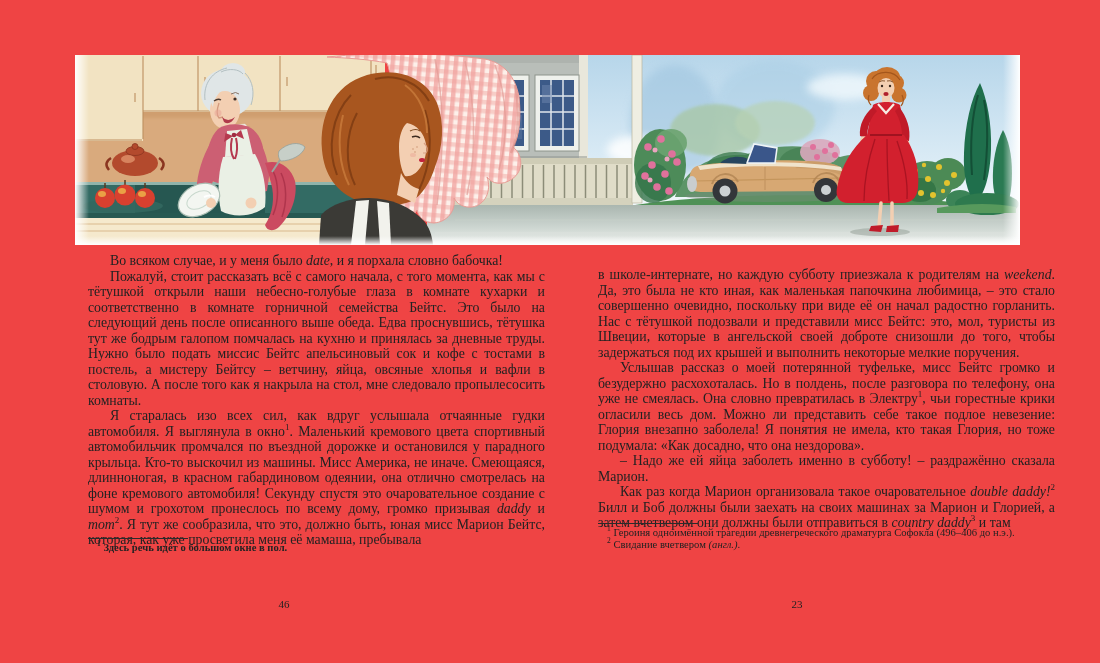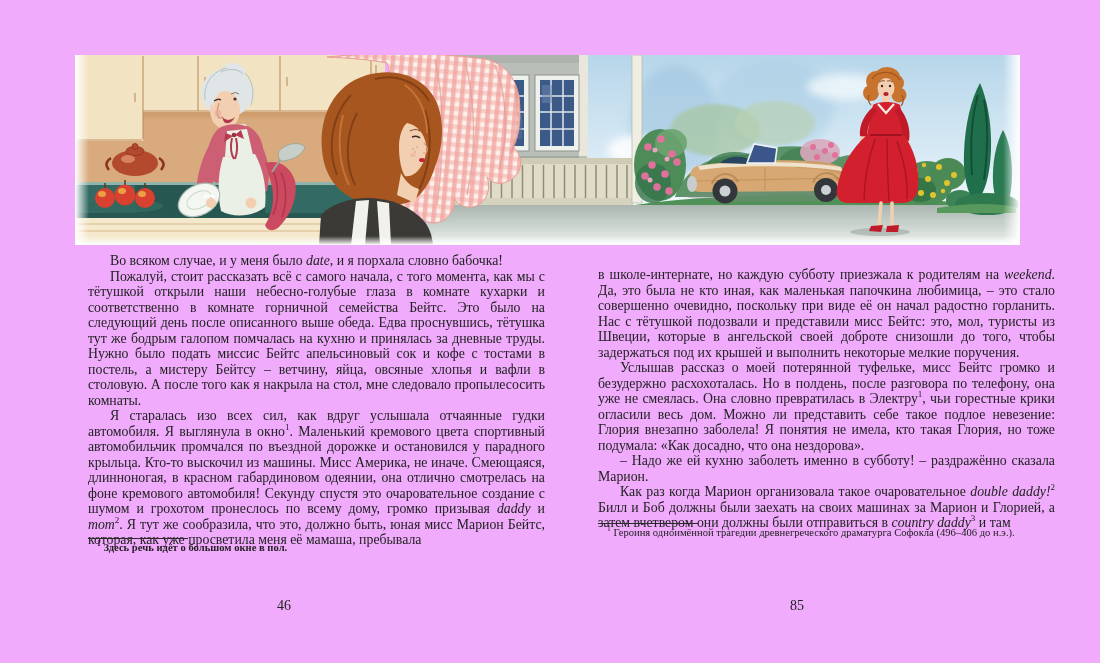--- a/index.html
+++ b/index.html
@@ -1,18 +1,18 @@
 <!DOCTYPE html>
 <html style="--text-color: #222222; --cabinet-cream: #f2e3c2; --cabinet-line: #bd9060; --wall-tan: #d9aa7d; --counter-teal: #336b64; --counter-teal-dark: #24544d; --base-cream: #f5e9cd; --apple-red: #d8402f; --teapot-red: #b34a2d; --granny-dress: #cc5f73; --granny-apron: #eaf0e5; --granny-hair: #e0e6e7; --skin: #f3cfb2; --auburn-hair: #a8561f; --house-grey: #b9beb9; --window-blue: #3c5a88; --railing-light: #e0dcc8; --sky-blue: #bcd9eb; --car-cream: #d7a873; --bush-green: #4d8b59; --cypress-green: #1f6f4c; --flower-pink: #e0719c; --flower-yellow: #e2c32e; --dress-red: #d2202e; --curtain-pink: #f1a29e; --road-grey: #b3bdb7;"><head>
 <meta charset="utf-8">
 <style>
   html,body{margin:0;padding:0;background:#ffffff;}
   body{width:1100px;height:663px;position:relative;overflow:hidden;
        font-family:"Liberation Serif","DejaVu Serif",serif;}
-  .spread{position:absolute;inset:0;background:#f0abfc;}
+  .spread{position:absolute;inset:0;background:#ef4444;}
   .illu{position:absolute;left:75px;top:55px;width:945px;height:190px;}
 
   .text-col{position:absolute;width:457px;color:var(--text-color,#222);
     font-size:13.8px;line-height:15.5px;text-align:justify;hyphens:none;}
   .left-col{left:88px;top:253px;}
   .right-col{left:598px;top:267px;}
   .para{margin:0;padding:0;}
   .ind{text-indent:22px;}
   .text-col em{font-style:italic;}
   .text-col sup{font-size:9px;line-height:0;vertical-align:super;}
@@ -20,21 +20,21 @@
   .fn-block{position:absolute;width:457px;color:var(--text-color,#222);
     font-size:10.6px;line-height:12.1px;}
   .left-fn{left:88px;top:538px;font-weight:bold;}
   .right-fn{left:598px;top:523px;}
   .fn-rule{width:100px;border-top:1px solid #2b2b2b;margin:0 0 3px 0;}
   .fn{margin:0;padding-left:13px;text-indent:-4px;}
   .fn sup{font-size:7.5px;line-height:0;vertical-align:super;}
   .fn em{font-style:italic;}
 
   .page-num{position:absolute;transform:translateX(-50%);color:var(--text-color,#222);
-    font-size:14px;}
+    font-size:11px;}
   .ln{left:284px;top:598px;}
   .rn{left:797px;top:598px;}
 
   
   .cCab{fill:var(--cabinet-cream,#f2e3c2);}
   .cCabLine{stroke:var(--cabinet-line,#bd9060);stroke-width:1.1;fill:none;}
   .cWall{fill:var(--wall-tan,#d9aa7d);}
   .cCounter{fill:var(--counter-teal,#336b64);}
   .cCounterD{fill:var(--counter-teal-dark,#24544d);}
   .cBase{fill:var(--base-cream,#f5e9cd);}
@@ -367,24 +367,25 @@
   <div class="fn-block left-fn" lang="ru">
     <div class="fn-rule"></div>
     <p class="fn"><sup>1</sup> Здесь речь идёт о большом окне в пол.</p>
   </div>
 
   <div class="page-num ln">46</div>
 
   <div class="text-col right-col" lang="ru">
     <p class="para">в школе-интернате, но каждую субботу приезжала к родителям на <em>weekend</em>. Да, это была не кто иная, как маленькая папочкина любимица, – это стало совершенно очевидно, поскольку при виде её он начал радостно горланить. Нас с тётушкой подозвали и представили мисс Бейтс: это, мол, туристы из Швеции, которые в ангельской своей доброте снизошли до того, чтобы задержаться под их крышей и выполнить некоторые мелкие поручения.</p>
     <p class="para ind">Услышав рассказ о моей потерянной туфельке, мисс Бейтс громко и безудержно расхохоталась. Но в полдень, после разговора по телефону, она уже не смеялась. Она словно превратилась в Электру<sup>1</sup>, чьи горестные крики огласили весь дом. Можно ли представить себе такое подлое невезение: Глория внезапно заболела! Я понятия не имела, кто такая Глория, но тоже подумала: «Как досадно, что она нездорова».</p>
-    <p class="para ind">– Надо же ей кухню заболеть именно в субботу! – раздражённо сказала Марион.</p>
+    <p class="para ind">– Надо же ей яйца заболеть именно в субботу! – раздражённо сказала Марион.</p>
     <p class="para ind">Как раз когда Марион организовала такое очаровательное <em>double daddy!</em><sup>2</sup> Билл и Боб должны были заехать на своих машинах за Марион и Глорией, а затем вчетвером они должны были отправиться в <em>country daddy</em><sup>3</sup> и там</p>
   </div>
 
   <div class="fn-block right-fn" lang="ru">
     <div class="fn-rule"></div>
     <p class="fn"><sup>1</sup> Героиня одноимённой трагедии древнегреческого драматурга Софокла (496–406 до н.э.).</p>
+    <p class="fn"><sup>2</sup> Свидание вчетвером <em>(англ.)</em>.</p>
   </div>
 
-  <div class="page-num rn">85</div>
+  <div class="page-num rn">23</div>
 
 </div>
 
 </body></html>

